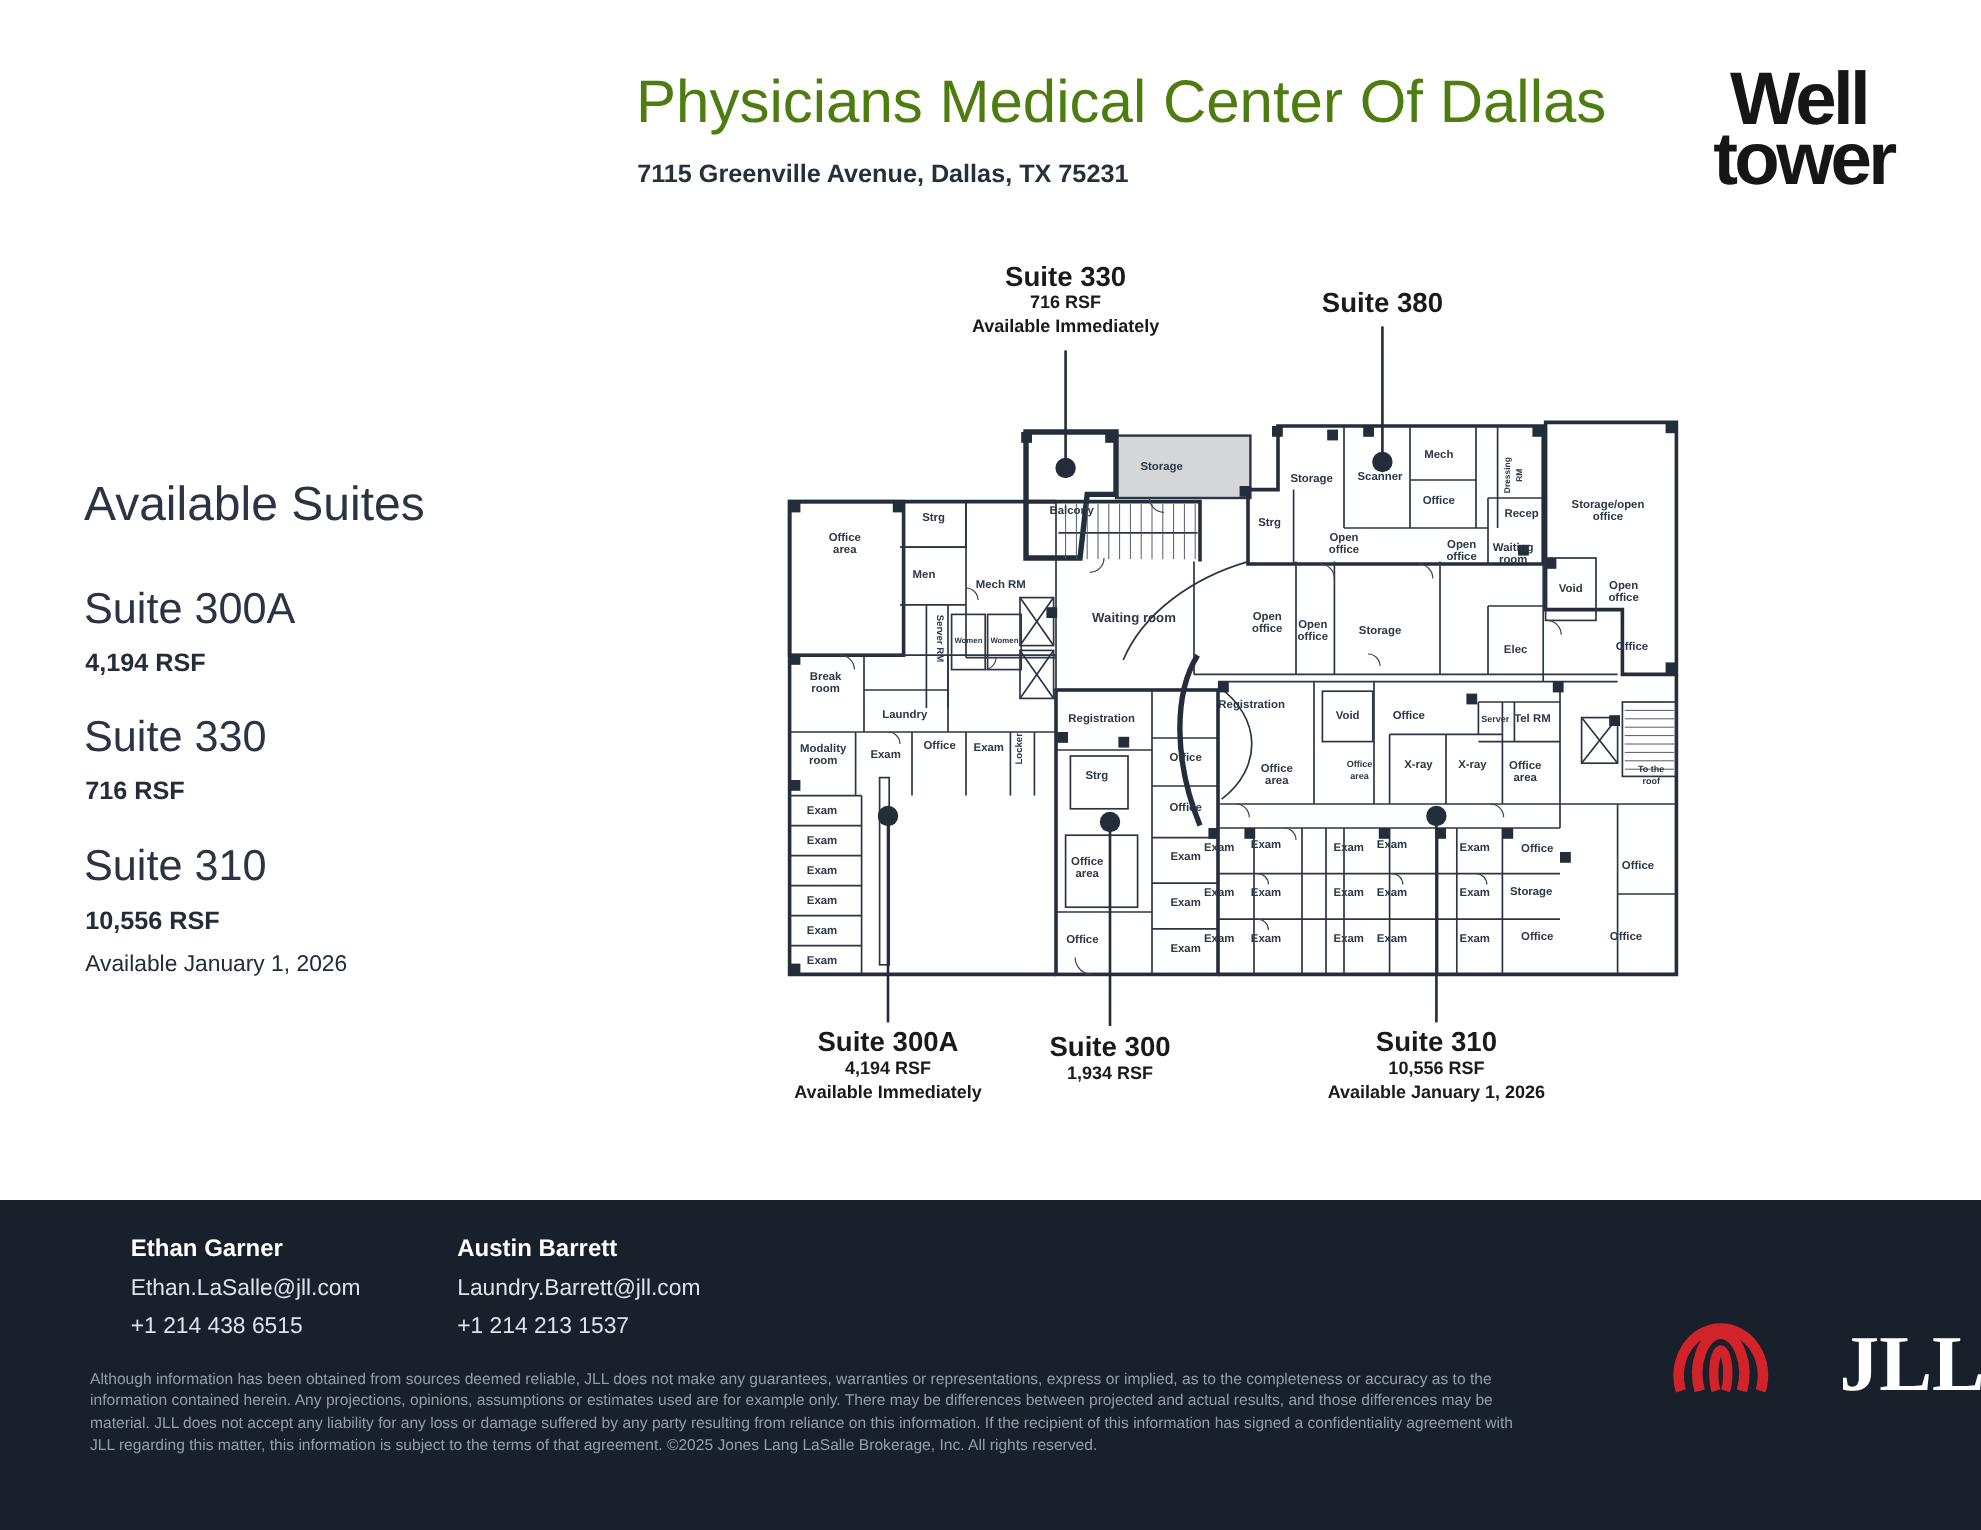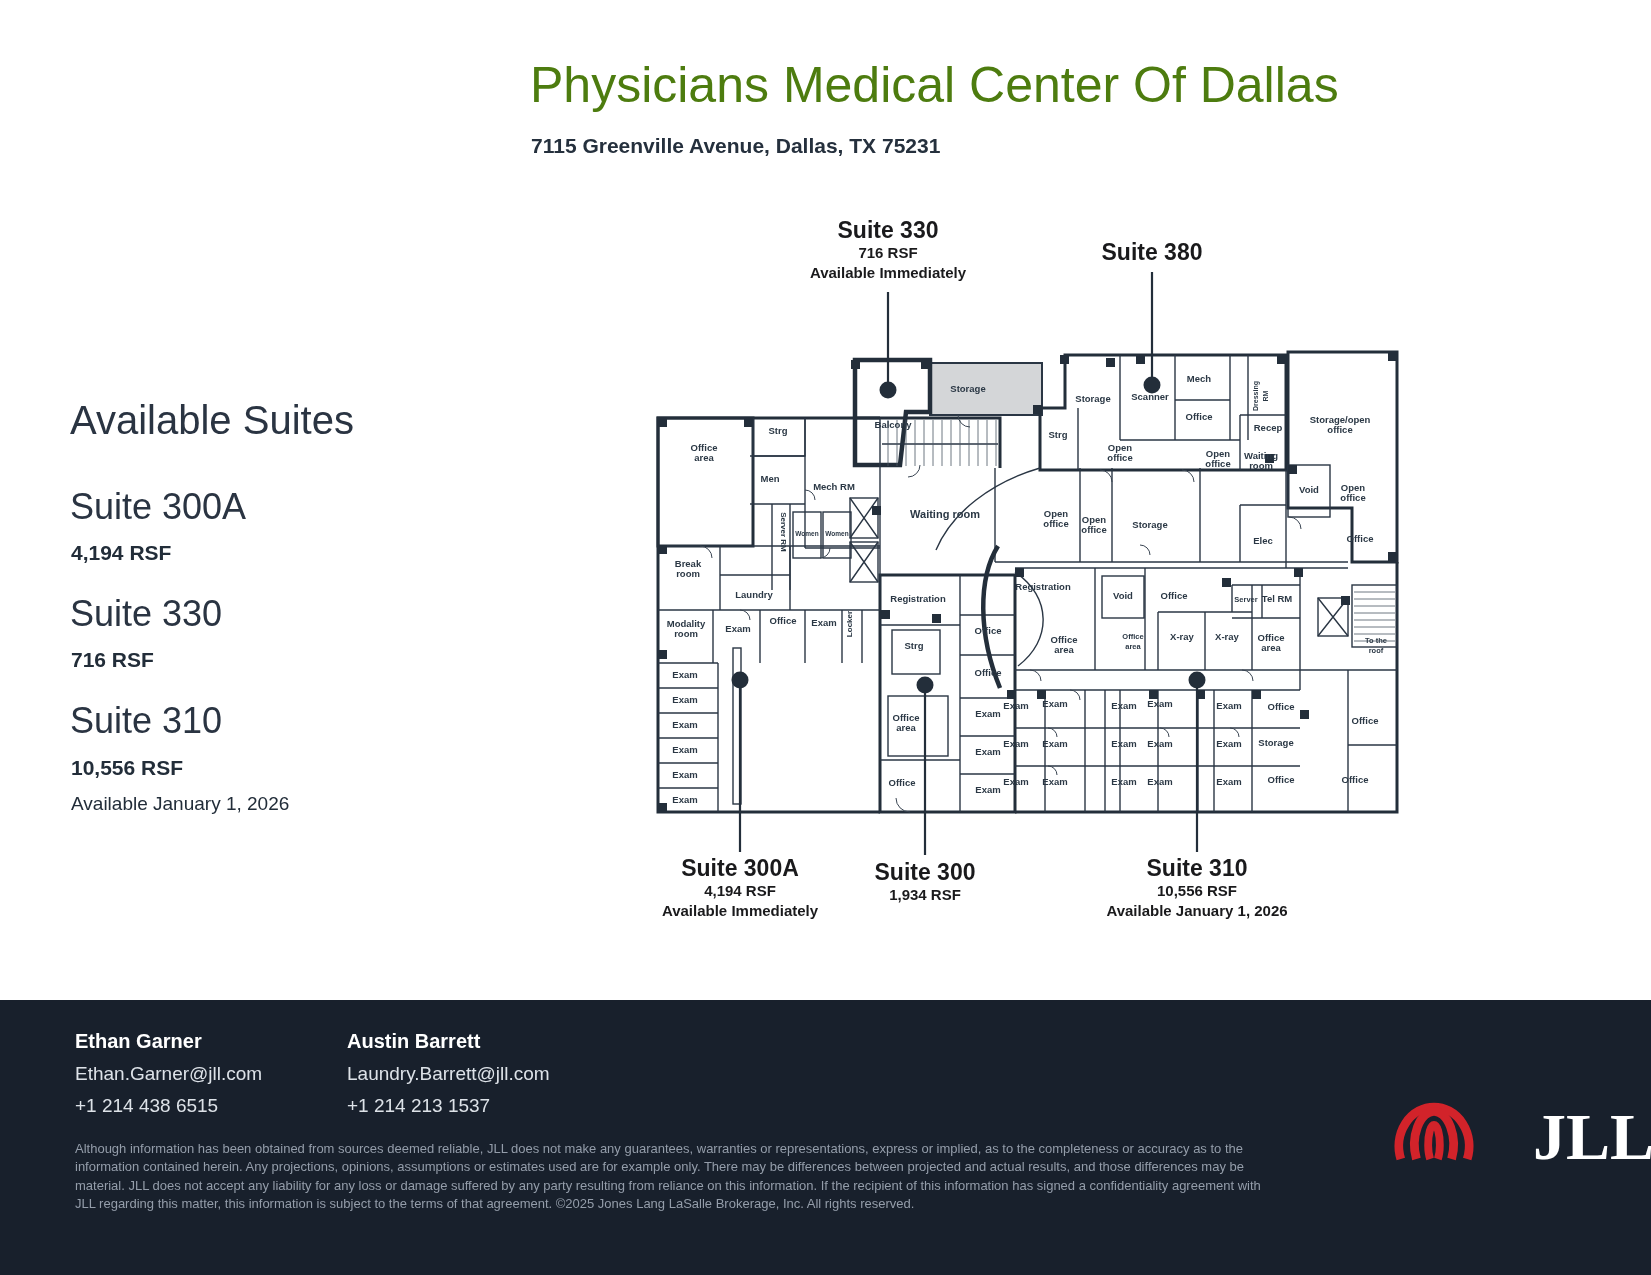--- a/index.html
+++ b/index.html
@@ -20,21 +20,21 @@
   .n0{top:486px}.z0{top:541px}.n1{top:593px}.z1{top:648px}.n2{top:700px}.z2{top:756px}.a2{top:793px}
   
   .plan{left:600px;top:200px;width:820px;height:740px;}
   .callout{transform:translateX(-50%);text-align:center;color:#1a1a1c;white-space:nowrap;}
   .co-name{font-size:23px;font-weight:700;line-height:1.1;}
   .co-line{font-size:15px;font-weight:700;line-height:1.3;}
   .c330{left:888px;top:218px}.c340{left:1152px;top:240px}
   .c300A{left:740px;top:856px}.c300{left:925px;top:860px}.c310{left:1197px;top:856px}
   
   .footer{left:0;top:1000px;width:1651px;height:275px;background:#18202c;}
-  .contact{color:#fff;}
+  .contact{color:#fff;margin-left:34px;}
   .ct1{left:75px;top:1030px}.ct2{left:347px;top:1030px}
   .c-name{font-size:20px;font-weight:700;color:#ffffff;}
   .c-line{font-size:19px;color:#dde2e8;margin-top:10px;font-weight:400;}
   .disc{left:75px;top:1140px;width:1205px;font-size:13px;line-height:1.42;color:#949daa;}
   .jll{left:1393px;top:1074px;display:flex;align-items:flex-end;gap:48px;}
   .jll-text{font-family:"Liberation Serif",serif;font-weight:700;font-size:66px;color:#fff;line-height:.82;margin-left:10px;}
   
   #rooms-layer text{fill:#2b3845;font-weight:700;font-family:"Liberation Sans",sans-serif;}
   .w-thin{stroke:#2a3644;stroke-width:1.4;fill:none;}
   .w-thick{stroke:#232e3a;stroke-width:3;fill:none;}
@@ -42,20 +42,24 @@
   .lead{stroke:#232e3a;stroke-width:2.2;}
   .dot{fill:#232e3a;}
 </style>
 </head>
 <body>
 
 <div class="page">
 
   <div class="abs title">Physicians Medical Center Of Dallas</div>
   <div class="abs addr">7115 Greenville Avenue, Dallas, TX 75231</div>
+  <div class="abs wt">
+    <div class="wt1">Well</div>
+    <div class="wt2">tower</div>
+  </div>
 
   <div class="abs suites-h">Available Suites</div>
   <div class="abs s-name n0">Suite 300A</div>
   <div class="abs s-size z0">4,194 RSF</div>
   <div class="abs s-name n1">Suite 330</div>
   <div class="abs s-size z1">716 RSF</div>
   <div class="abs s-name n2">Suite 310</div>
   <div class="abs s-size z2">10,556 RSF</div>
   <div class="abs s-avail a2">Available January 1, 2026</div>
 
@@ -346,21 +350,21 @@
   </div>
   <div class="abs callout c310">
     <div class="co-name">Suite 310</div>
     <div class="co-line">10,556 RSF</div>
     <div class="co-line">Available January 1, 2026</div>
   </div>
 
   <div class="abs footer"></div>
   <div class="abs contact ct1">
     <div class="c-name">Ethan Garner</div>
-    <div class="c-line">Ethan.Garner@jll.com</div>
+    <div class="c-line">Ethan.LaSalle@jll.com</div>
     <div class="c-line">+1 214 438 6515</div>
   </div>
   <div class="abs contact ct2">
     <div class="c-name">Austin Barrett</div>
     <div class="c-line">Laundry.Barrett@jll.com</div>
     <div class="c-line">+1 214 213 1537</div>
   </div>
   <div class="abs disc">Although information has been obtained from sources deemed reliable, JLL does not make any guarantees, warranties or representations, express or implied, as to the completeness or accuracy as to the information contained herein. Any projections, opinions, assumptions or estimates used are for example only. There may be differences between projected and actual results, and those differences may be material. JLL does not accept any liability for any loss or damage suffered by any party resulting from reliance on this information. If the recipient of this information has signed a confidentiality agreement with JLL regarding this matter, this information is subject to the terms of that agreement. ©2025 Jones Lang LaSalle Brokerage, Inc. All rights reserved.</div>
   <div class="abs jll">
     <svg width="82" height="90" viewBox="0 0 84 90">

